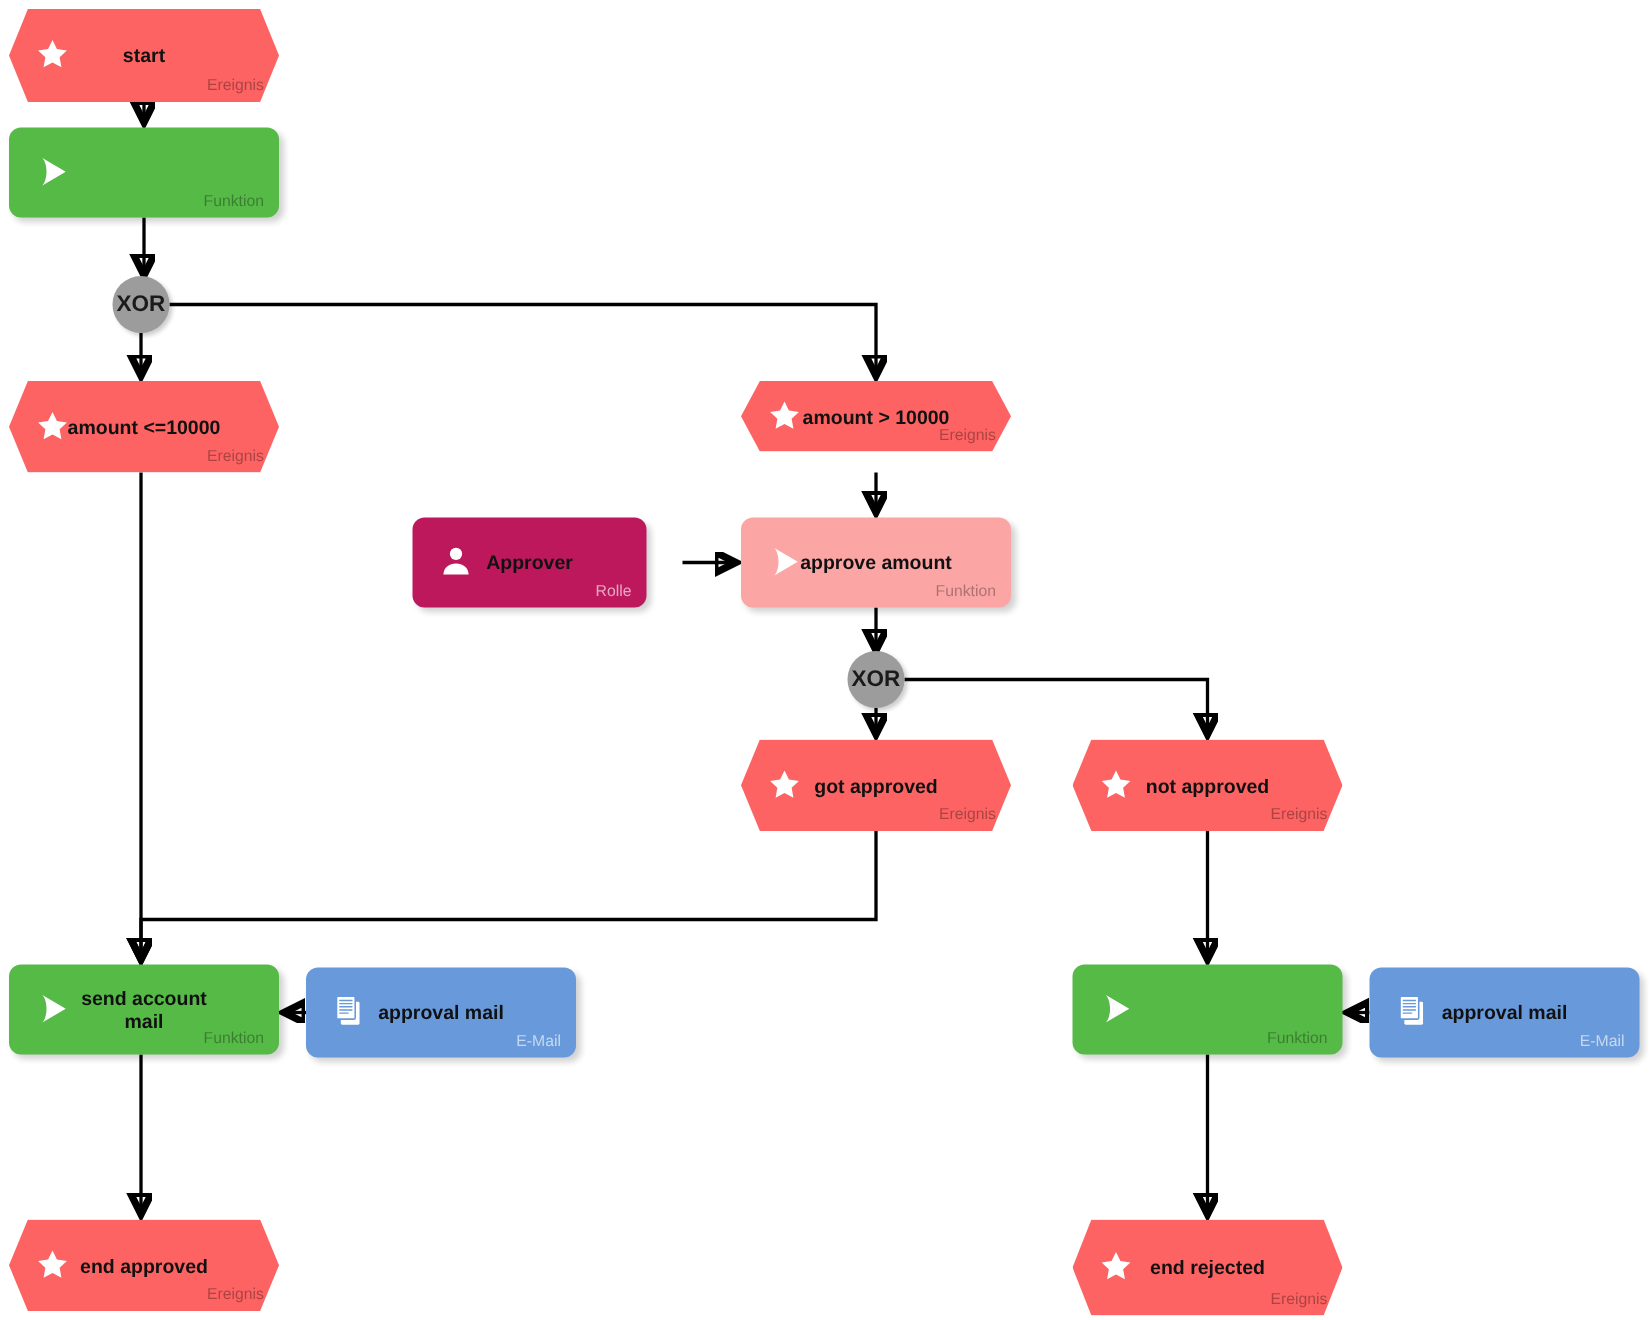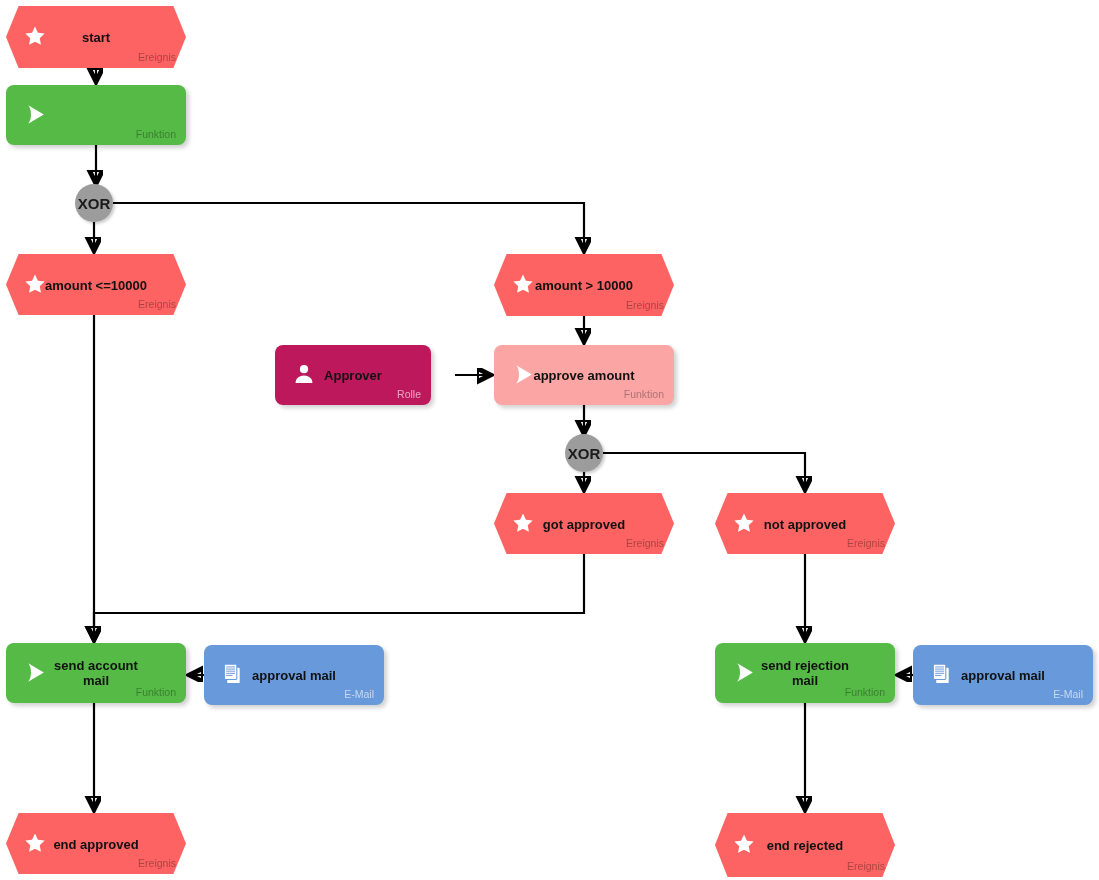--- a/index.html
+++ b/index.html
@@ -81,21 +81,21 @@
           </svg></span>
         <span class="type">Funktion</span>
       </div>
       <div class="node hex" style="left: 6px; top: 254px; width: 180px; height: 61px; background: rgb(252, 99, 98);">
         <span class="glyph"><svg viewBox="0 0 24 24" width="24" height="24">
             <path fill="#ffffff" d="M12 2.6l2.95 6.1 6.65.9-4.85 4.6 1.2 6.6L12 17.7 6.05 20.8l1.2-6.6L2.4 9.6l6.65-.9z"></path>
           </svg></span>
         <span class="title">amount &lt;=10000</span>
         <span class="type">Ereignis</span>
       </div>
-      <div class="node hex" style="left: 494px; top: 254px; width: 180px; height: 62px; background: rgb(252, 99, 98);">
+      <div class="node hex" style="left: 494px; top: 254px; width: 180px; height: 47px; background: rgb(252, 99, 98);">
         <span class="glyph"><svg viewBox="0 0 24 24" width="24" height="24">
             <path fill="#ffffff" d="M12 2.6l2.95 6.1 6.65.9-4.85 4.6 1.2 6.6L12 17.7 6.05 20.8l1.2-6.6L2.4 9.6l6.65-.9z"></path>
           </svg></span>
         <span class="title">amount &gt; 10000</span>
         <span class="type">Ereignis</span>
       </div>
       <div class="node rect" style="left: 275px; top: 345px; width: 156px; height: 60px; background: #be185d;">
         <span class="glyph"><svg viewBox="0 0 24 24" width="24" height="24">
             <circle cx="12" cy="7.2" r="4.1" fill="#ffffff"></circle>
             <path fill="#ffffff" d="M3.6 21c0-4.6 3.8-7.4 8.4-7.4s8.4 2.8 8.4 7.4z"></path>
@@ -143,21 +143,20 @@
               <line x1="5.8" y1="14" x2="11.5" y2="14"></line>
             </g>
           </svg></span>
         <span class="title">approval mail</span>
         <span class="type light">E-Mail</span>
       </div>
       <div class="node rect" style="left: 715px; top: 643px; width: 180px; height: 60px; background: rgb(85, 186, 70);">
         <span class="glyph"><svg viewBox="0 0 24 24" width="25" height="25">
             <path fill="#ffffff" d="M5 3.2 L20 12 L5 20.8 C8.6 17.2 8.6 6.8 5 3.2 Z"></path>
           </svg></span>
-        <span class="title">send rejection mail</span>
         <span class="type">Funktion</span>
       </div>
       <div class="node rect" style="left: 913px; top: 645px; width: 180px; height: 60px; background: rgb(103, 153, 219);">
         <span class="glyph"><svg viewBox="0 0 24 24" width="23" height="23">
             <rect x="6.5" y="6" width="13" height="16" rx="1" fill="#ffffff"></rect>
             <rect x="3.5" y="2.2" width="13" height="16" rx="1" fill="#ffffff" stroke="#6799db" stroke-width="1.1"></rect>
             <g stroke="#6799db" stroke-width="1" stroke-linecap="round">
               <line x1="5.8" y1="5.2" x2="14.2" y2="5.2"></line>
               <line x1="5.8" y1="7.4" x2="14.2" y2="7.4"></line>
               <line x1="5.8" y1="9.6" x2="14.2" y2="9.6"></line>

